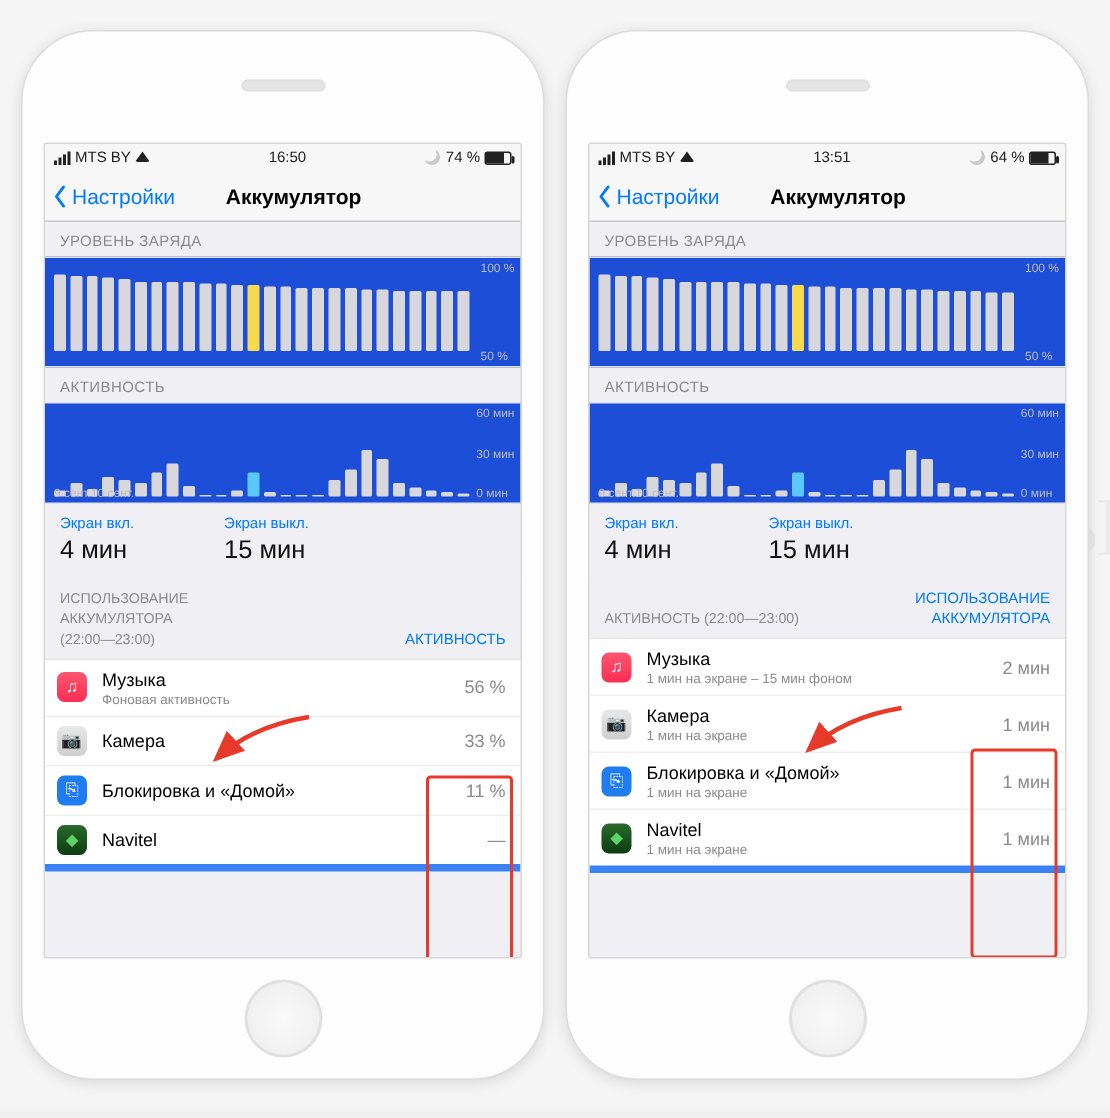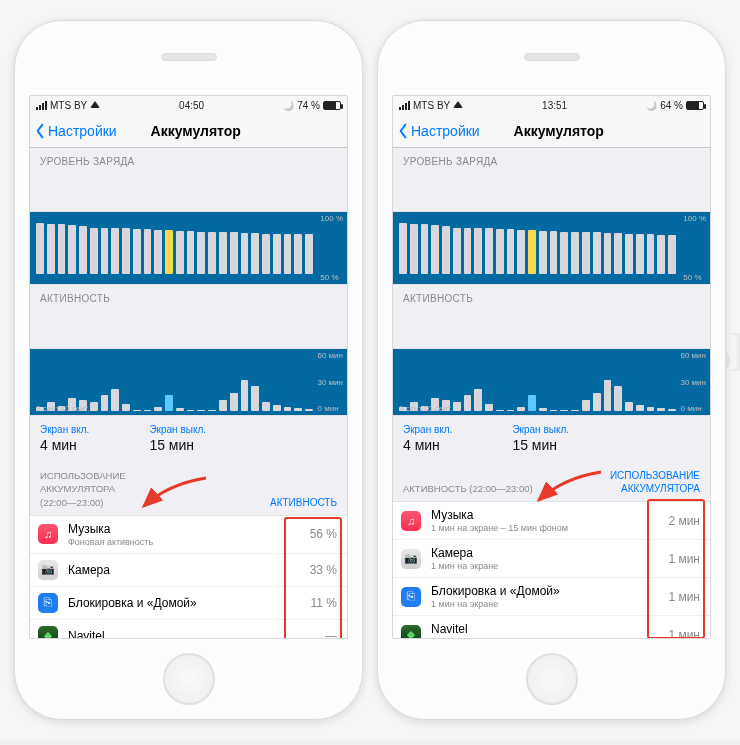--- a/index.html
+++ b/index.html
@@ -21,32 +21,32 @@
   .batt i { display:block;height:100%;background:#222;}
   .moon::before{content:'\1F319'; font-size:9px; filter:grayscale(1);}
 
   .navbar { height: 34px; background: #f7f7f8; border-bottom: 1px solid #c8c7cc; display:flex; align-items:center; padding: 0 4px; position:relative;}
   .navbar .back { color: #007aff; font-size: 14px; display:flex; align-items:center;}
   .navbar .back svg { width: 12px; height: 16px; margin-right: 2px;}
   .navbar .title { font-weight: 600; font-size: 14px; position:absolute; left:50%; transform:translateX(-50%); color:#000;}
   .navbar .title.shift { transform:translateX(-42%);}
 
   .sect-header { font-size: 10px; color: #8a8a8f; letter-spacing: .3px; padding: 8px 10px 4px; text-transform: uppercase;}
-  .chartbox { height: 74px; border-top:1px solid #e3e3e6; border-bottom:1px solid #e3e3e6; background:#0369a1; position:relative; padding: 4px 34px 4px 6px; margin-top: 40px;}
+  .chartbox { height: 74px; border-top:1px solid #e3e3e6; border-bottom:1px solid #e3e3e6; background:#1d4ed8; position:relative; padding: 4px 34px 4px 6px;}
   .chartbox.act { height: 68px;}
   .ylabels { position:absolute; right:4px; top:2px; bottom:2px; display:flex; flex-direction:column; justify-content:space-between; font-size:8px; color:#bcbcc0;}
   .bars { display:flex; align-items:flex-end; gap:3px; height: 58px; padding-top:4px;}
   .bars .b { flex:1; background:#d8d8dc; border-radius:1px;}
   .bars .b.y { background:#f7d94c;}
   .bars .b.bl { background:#5ac8fa;}
   .xlabels { position:absolute; left:6px; right:34px; bottom:2px; display:flex; justify-content:flex-start; font-size:8px; color:#bcbcc0;}
 
   .screen-time { display:flex; padding: 8px 10px 10px; background:#efeff4; gap: 60px;}
   .screen-time .col .lab { color:#007aff; font-size:10px;}
-  .screen-time .col .val { font-size: 14px; color:#111; font-weight:400; margin-top:2px;}
+  .screen-time .col .val { font-size: 17px; color:#111; font-weight:400; margin-top:2px;}
 
   .usage-hdr { display:flex; justify-content:space-between; align-items:flex-end; padding: 6px 10px 6px;}
   .usage-hdr .sub { font-size:9.5px; color:#8a8a8f; text-transform:uppercase; line-height:1.4;}
   .usage-hdr .link { color:#007aff; font-size:10px; text-transform:uppercase; text-align:right; line-height:1.3;}
 
   .list { background:#fff; border-top:1px solid #e3e3e6;}
   .row { display:flex; align-items:center; padding: 6px 10px 6px 8px; border-bottom:1px solid #efefef; gap:10px; position:relative;}
   .row:last-child { border-bottom:5px solid #3b82f6;}
   .row .icon { width:20px; height:20px; border-radius:5px; flex-shrink:0; display:flex;align-items:center;justify-content:center;font-size:12px;}
   .row .icon.music { background:linear-gradient(#fb5670,#fb2d55); color:#fff;}
@@ -83,21 +83,21 @@
         <div class="left">
           <span class="sig">
               <i></i>
               <i></i>
               <i></i>
               <i></i>
             </span>
           <span>MTS BY</span>
           <span class="wifi"></span>
         </div>
-        <div>04:50</div>
+        <div>16:50</div>
         <div class="right">
           <span class="moon"></span>
           <span>74 %</span>
           <span class="batt">
               <i style="width:74%"></i>
             </span>
         </div>
       </div>
 
       <div class="navbar">

